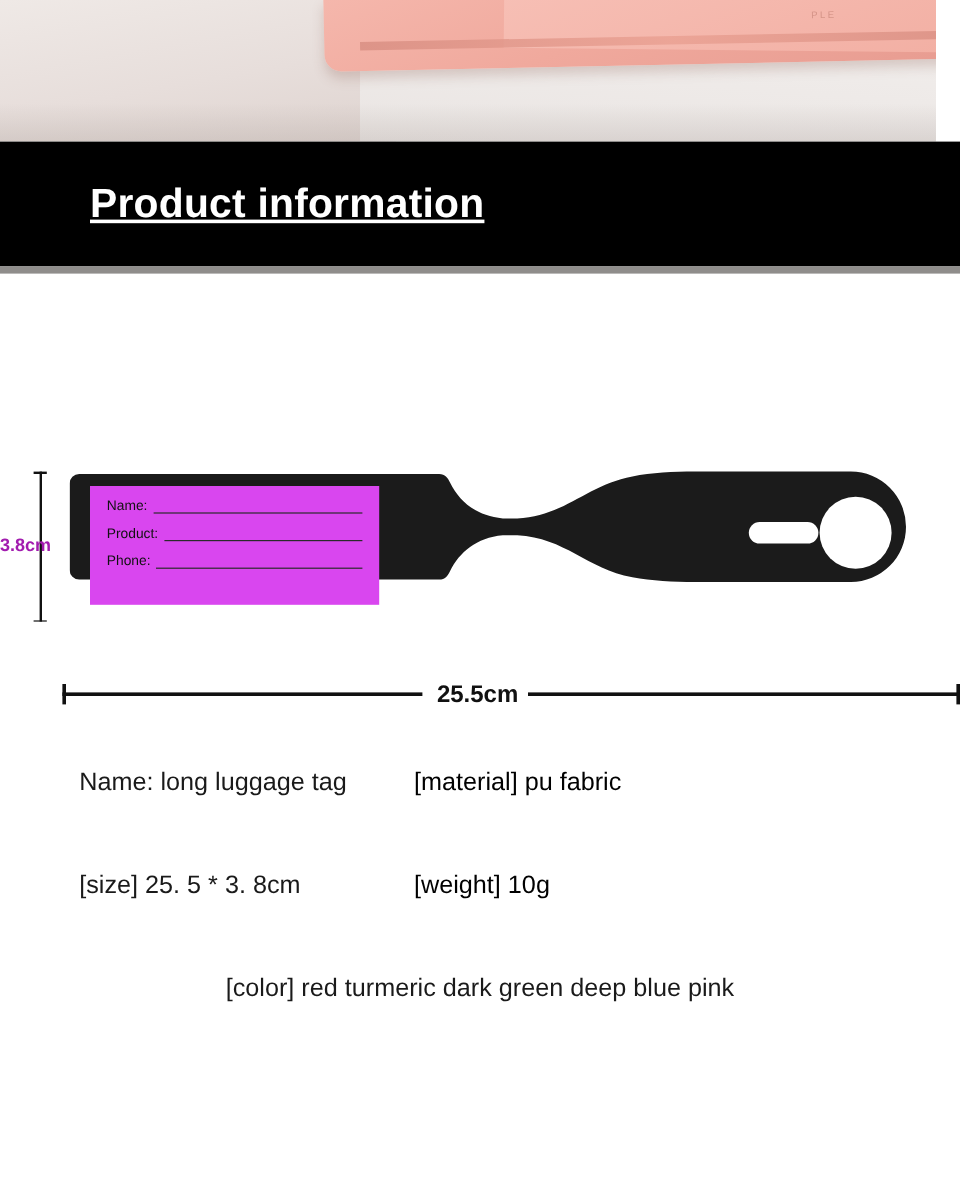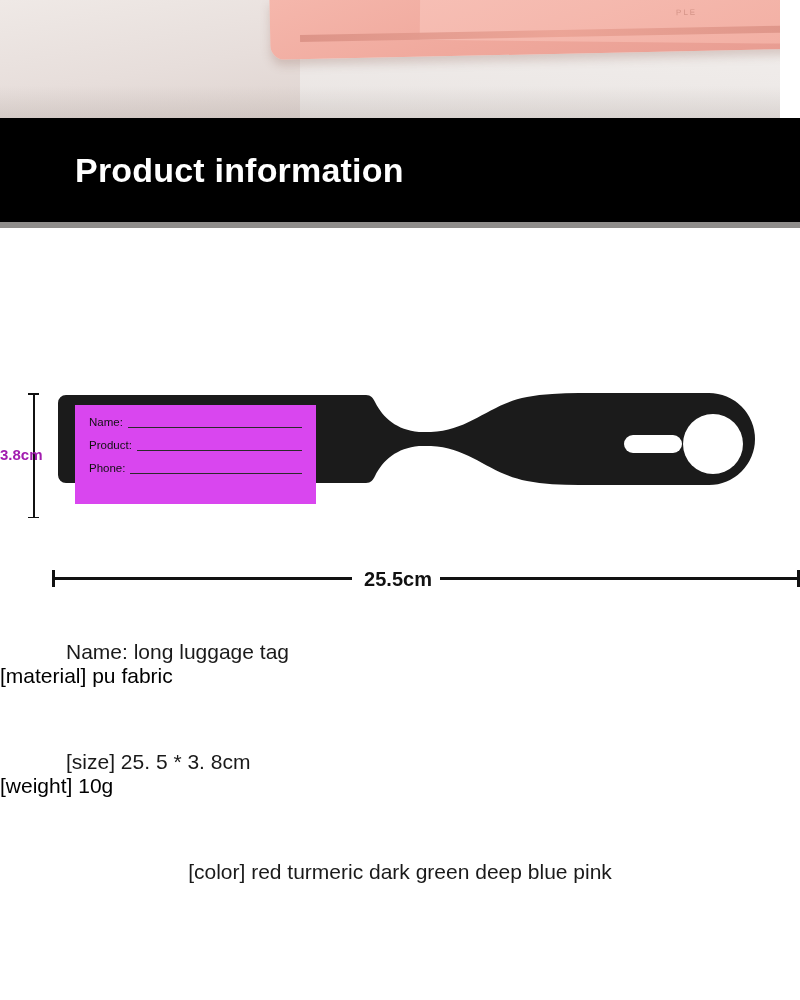--- a/index.html
+++ b/index.html
@@ -94,20 +94,21 @@
     background: #000000;
     display: flex;
     align-items: center;
   }
   .banner-title {
     color: #ffffff;
     font-size: 34px;
     font-weight: bold;
     margin-left: 75px;
     letter-spacing: 0.2px;
+    text-decoration: underline;
   }
   .banner-underline {
     position: absolute;
     left: 0;
     top: 222px;
     width: 800px;
     height: 6px;
     background: #8f8d8b;
   }
 
@@ -237,21 +238,20 @@
   .specs {
     position: absolute;
     left: 0;
     top: 640px;
     width: 800px;
   }
   .spec-row {
     display: flex;
     align-items: baseline;
     margin-bottom: 62px;
-    flex-direction: column;
   }
   .spec-col-1 {
     width: 345px;
     padding-left: 66px;
     box-sizing: border-box;
     font-size: 21px;
     color: #1a1a1a;
   }
   .spec-col-2 {
     font-size: 21px;

